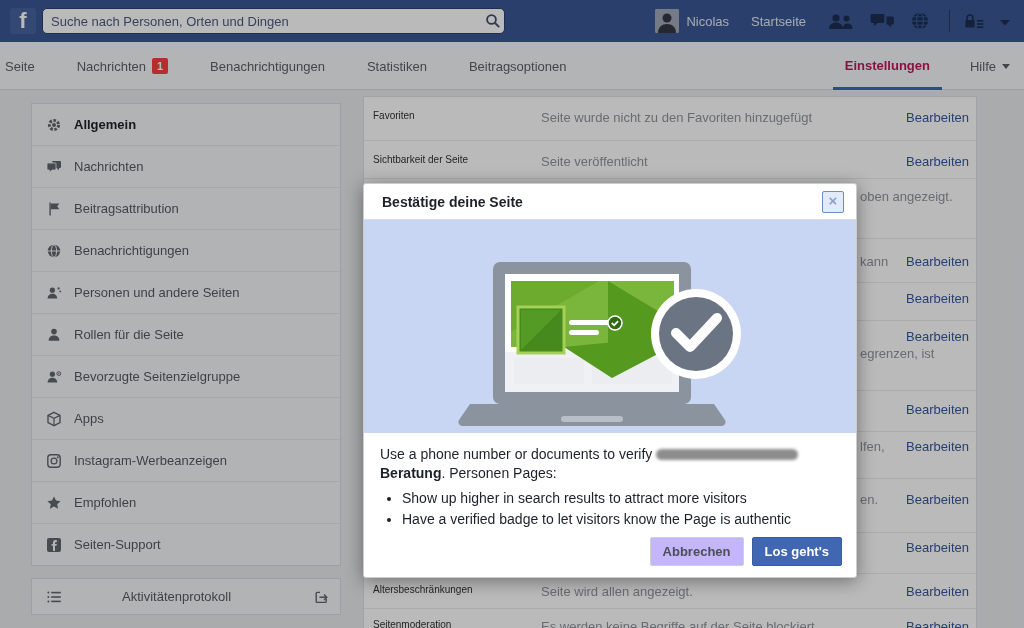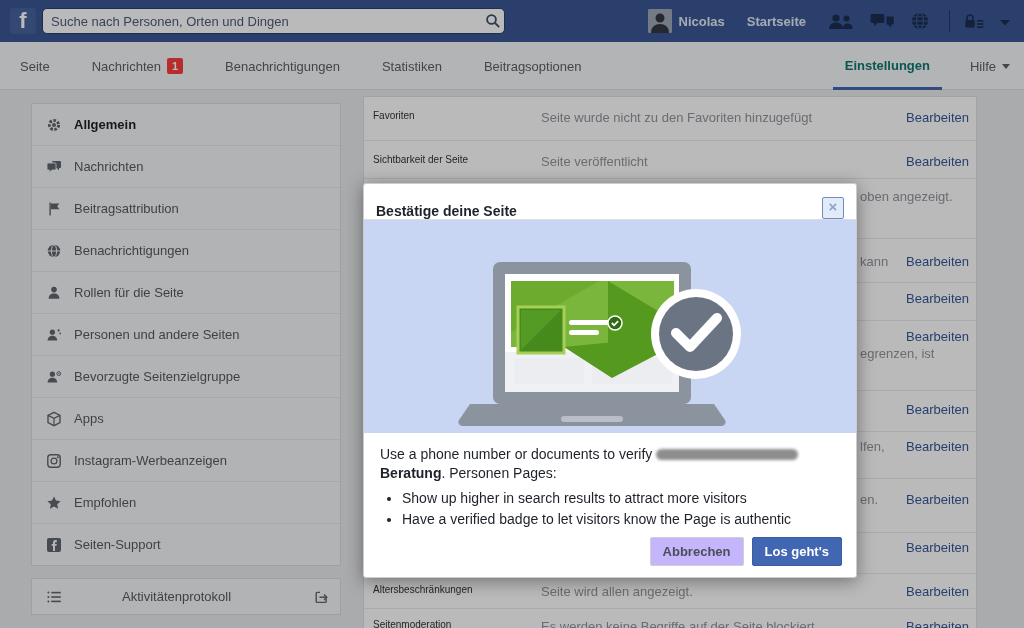--- a/index.html
+++ b/index.html
@@ -13,35 +13,35 @@
            background:#48639f;color:#fff;font-weight:bold;font-size:22px;line-height:25px;
            text-align:center;}
   .searchbox{position:absolute;left:42px;top:8px;width:463px;height:26px;background:#fff;
              border-radius:5px;border:1px solid #2a3f6b;display:flex;align-items:center;box-sizing:border-box;}
   .searchbox input{flex:1;border:none;outline:none;background:transparent;font-size:13px;
                    color:#333;padding:0 8px;font-family:inherit;}
   .searchbox input::placeholder{color:#4e5b7d;opacity:1;}
   .search-glyph{width:22px;height:16px;flex:0 0 22px;}
   .tb-right{position:absolute;right:0;top:0;height:42px;display:flex;align-items:center;}
   .tb-avatar{width:24px;height:24px;border-radius:2px;background:#aab4c4;overflow:hidden;margin-right:7px;}
-  .tb-name,.tb-home{color:#e4e9f5;font-size:13px;font-weight:bold;margin-right:22px;cursor:pointer;}
+  .tb-name,.tb-home{color:#e4e9f5;font-size:13px;font-weight:normal;margin-right:22px;cursor:pointer;}
   .tb-ic{margin-right:16px;display:flex;align-items:center;}
   .tb-sep{width:1px;height:22px;background:rgba(0,0,0,.35);margin:0 14px 0 4px;}
   .tb-caret{margin-right:14px;}
 
   
   .pagenav{position:absolute;left:0;top:42px;width:1024px;height:48px;background:#f6f7f8;
            border-bottom:1px solid #d9dadc;box-sizing:border-box;z-index:1;}
-  .pn-left{position:absolute;left:20px;top:0;height:48px;display:flex;align-items:center;}
+  .pn-left{position:absolute;left:5px;top:0;height:48px;display:flex;align-items:center;}
   .pn-item{font-size:13px;color:#5d6066;margin-right:42px;white-space:nowrap;cursor:pointer;}
   .pn-badge{display:inline-block;min-width:16px;height:16px;border-radius:2px;background:#fa3e3e;
             color:#fff;font-size:11px;font-weight:bold;line-height:16px;text-align:center;
             margin-left:6px;vertical-align:1px;}
   .pn-right{position:absolute;right:14px;top:0;height:48px;display:flex;align-items:center;}
-  .pn-settings{font-size:13px;font-weight:bold;color:#0f766e;padding:0 12px;height:45px;
+  .pn-settings{font-size:13px;font-weight:bold;color:#be185d;padding:0 12px;height:45px;
                line-height:48px;border-bottom:3px solid #4267b2;margin-right:28px;cursor:pointer;text-align:right;}
   .pn-help{font-size:13px;color:#5d6066;display:flex;align-items:center;cursor:pointer;}
   .caret-dn{width:0;height:0;border-left:4px solid transparent;border-right:4px solid transparent;
             border-top:5px solid #5d6066;margin-left:6px;}
 
   
   .bodyarea{position:absolute;left:0;top:90px;width:1024px;height:538px;background:#e9ebee;}
 
   
   .side-card{position:absolute;left:31px;top:13px;width:310px;background:#7f1d1d;
@@ -69,22 +69,22 @@
         justify-content:space-between;align-items:flex-start;}
   .frag .edit-link{margin-left:auto;}
   .frag-sub{position:absolute;left:496px;font-size:13px;color:#90949c;}
   .brow{position:absolute;left:0;width:100%;border-top:1px solid #eaebee;box-sizing:border-box;}
 
   
   .overlay{position:absolute;inset:0;background:rgba(0,0,0,0.27);z-index:5;}
   .modal{position:absolute;left:363px;top:183px;width:494px;height:395px;background:#fff;
          z-index:10;border-radius:3px;box-shadow:0 3px 18px rgba(0,0,0,.4);
          border:1px solid rgba(0,0,0,.2);box-sizing:border-box;overflow:hidden;}
-  .m-head{height:36px;border-bottom:1px solid #dadde1;display:flex;align-items:flex-end;
-          padding:0 12px 0 12px;box-sizing:border-box;}
+  .m-head{height:36px;border-bottom:1px solid #dadde1;display:flex;align-items:center;
+          padding:0 12px 0 18px;box-sizing:border-box;}
   .m-title{flex:1;font-size:14px;font-weight:bold;color:#1d2129;}
   .m-close{width:20px;height:20px;border:1px solid #6f8dc1;background:#e3ebf8;color:#8aa3d0;
            border-radius:2px;font-size:15px;line-height:18px;text-align:center;cursor:pointer;
            font-weight:bold;}
   .m-illu{height:213px;background:#c9d6f3;}
   .m-body{padding:12px 16px 0 16px;font-size:14px;color:#1d2129;line-height:19px;}
   .redact{display:inline-block;width:142px;height:11px;background:#8d8d8d;border-radius:6px;
           filter:blur(1.5px);vertical-align:-1px;}
   .m-body ul{margin:6px 0 0 0;padding-left:22px;}
   .m-body li{margin:0 0 2px 0;}
@@ -215,36 +215,36 @@
             <circle cx="8" cy="8" r="6.2" fill="#616770"></circle>
             <ellipse cx="8" cy="8" rx="2.6" ry="6.2" fill="none" stroke="#f5f6f7" stroke-width="1"></ellipse>
             <line x1="1.8" y1="8" x2="14.2" y2="8" stroke="#f5f6f7" stroke-width="1"></line>
           </svg>
         </span>
         <span class="side-label">Benachrichtigungen</span>
       </div>
       <div class="side-item">
         <span class="sic">
           <svg width="16" height="16" viewBox="0 0 16 16">
-            <circle cx="8" cy="4.6" r="2.8" fill="#616770"></circle>
-            <path d="M2.6 13.8c0-3.4 2.4-5.2 5.4-5.2s5.4 1.8 5.4 5.2z" fill="#616770"></path>
-          </svg>
-        </span>
-        <span class="side-label">Rollen für die Seite</span>
-      </div>
-      <div class="side-item">
-        <span class="sic">
-          <svg width="16" height="16" viewBox="0 0 16 16">
             <circle cx="6.4" cy="5.2" r="2.6" fill="#616770"></circle>
             <path d="M1.6 13.6c0-3.1 2.2-4.8 4.8-4.8s4.8 1.7 4.8 4.8z" fill="#616770"></path>
             <circle cx="12.6" cy="3.4" r="1.1" fill="#616770"></circle>
             <circle cx="14.2" cy="6.4" r=".9" fill="#616770"></circle>
           </svg>
         </span>
         <span class="side-label">Personen und andere Seiten</span>
+      </div>
+      <div class="side-item">
+        <span class="sic">
+          <svg width="16" height="16" viewBox="0 0 16 16">
+            <circle cx="8" cy="4.6" r="2.8" fill="#616770"></circle>
+            <path d="M2.6 13.8c0-3.4 2.4-5.2 5.4-5.2s5.4 1.8 5.4 5.2z" fill="#616770"></path>
+          </svg>
+        </span>
+        <span class="side-label">Rollen für die Seite</span>
       </div>
       <div class="side-item">
         <span class="sic">
           <svg width="16" height="16" viewBox="0 0 16 16">
             <circle cx="6.4" cy="5.2" r="2.6" fill="#616770"></circle>
             <path d="M1.6 13.6c0-3.1 2.2-4.8 4.8-4.8s4.8 1.7 4.8 4.8z" fill="#616770"></path>
             <circle cx="12.8" cy="4.6" r="1.9" fill="none" stroke="#616770" stroke-width="1"></circle>
             <circle cx="12.8" cy="4.6" r=".7" fill="#616770"></circle>
           </svg>
         </span>

